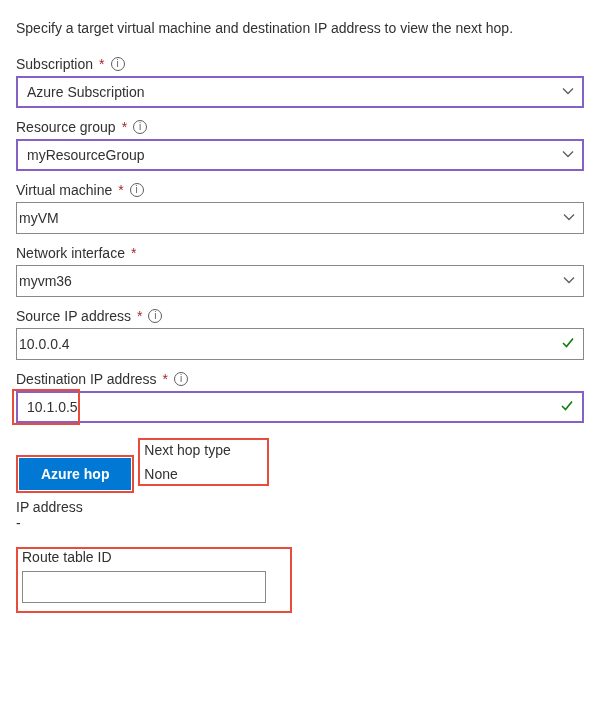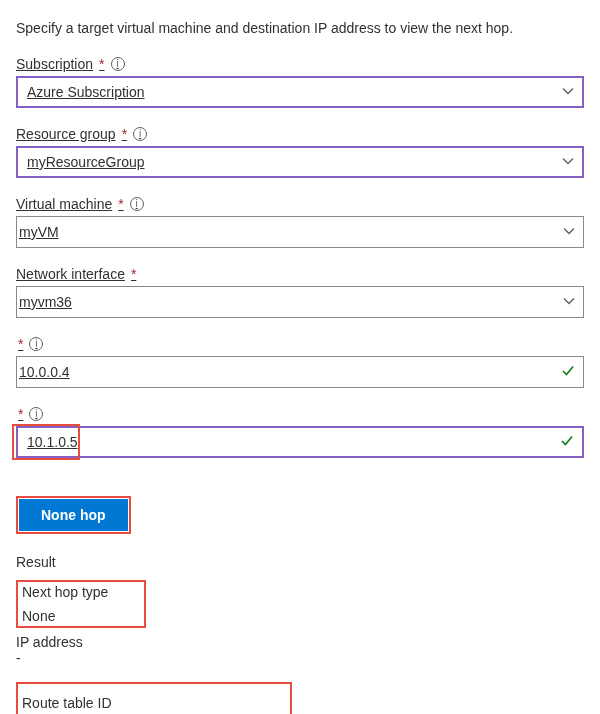--- a/index.html
+++ b/index.html
@@ -13,22 +13,21 @@
   }
   .page {
     width: 600px;
     padding: 20px 16px 20px 16px;
   }
   .intro {
     margin-bottom: 20px;
     font-size: 14px;
   }
   .field {
-    margin-bottom: 18px;
-    text-decoration: underline;
+    margin-bottom: 11px;
   }
   .field-label {
     display: flex;
     align-items: center;
     gap: 4px;
     font-size: 14px;
     margin-bottom: 4px;
   }
   .req { color: #a4262c; margin-left: 2px; }
   .info-icon {
@@ -118,21 +117,21 @@
   .nhtype-label { font-size: 14px; }
   .nhtype-val { font-weight: 400; font-size: 14px; margin-top: 8px; }
   .iplabel { margin-top: 6px; font-size: 14px; }
   .ipval { font-weight: 400; font-size: 14px; }
   .route-mark {
     border: 2px solid #e74c3c;
     display: inline-block;
     padding: 0 24px 8px 4px;
     margin-top: 16px;
   }
-  .route-label { font-size: 14px; padding-top: 11px; }
+  .route-label { font-size: 14px; padding-top: 0; }
   .route-box {
     position: relative;
     width: 244px;
     height: 32px;
     border: 1px solid #8a8886;
     display: flex;
     align-items: center;
     padding: 0 34px 0 10px;
     margin-top: 6px;
     font-size: 14px;
@@ -209,61 +208,62 @@
         <svg width="12" height="12" viewBox="0 0 12 12">
             <path d="M1 3.5 L6 8.5 L11 3.5" fill="none" stroke="#605e5c" stroke-width="1.3"></path>
           </svg>
       </span>
     </div>
   </div>
 
   
   <div class="field">
     <div class="field-label">
+      <span>Source IP address</span>
       <span class="req">*</span>
       <span class="info-icon">i</span>
     </div>
     <div class="text-box">
       <span>10.0.0.4</span>
       <span class="check">
         <svg width="14" height="14" viewBox="0 0 14 14">
             <path d="M2 7.5 L5.5 11 L12 3" fill="none" stroke="#107c10" stroke-width="1.6"></path>
           </svg>
       </span>
     </div>
   </div>
 
   
   <div class="field">
     <div class="field-label">
+      <span>Destination IP address</span>
       <span class="req">*</span>
       <span class="info-icon">i</span>
     </div>
     <div class="mark-destip">
       <div class="text-box focus">
         <span>10.1.0.5</span>
         <span class="check">
           <svg width="14" height="14" viewBox="0 0 14 14">
               <path d="M2 7.5 L5.5 11 L12 3" fill="none" stroke="#107c10" stroke-width="1.6"></path>
             </svg>
         </span>
       </div>
       <div class="mark-destip-box"></div>
     </div>
   </div>
 
   
   <div class="btn-row">
     <div class="btn-mark">
-      <button class="primary-btn">None hop</button>
-    </div>
-  </div>
-
-  
-  <div class="section-h">Result</div>
+      <button class="primary-btn">Azure hop</button>
+    </div>
+  </div>
+
+  
 
   <div class="nhtype-mark">
     <div class="nhtype-label">Next hop type</div>
     <div class="nhtype-val">None</div>
   </div>
 
   <div class="iplabel">IP address</div>
   <div class="ipval">-</div>
 
   <div class="route-mark">

